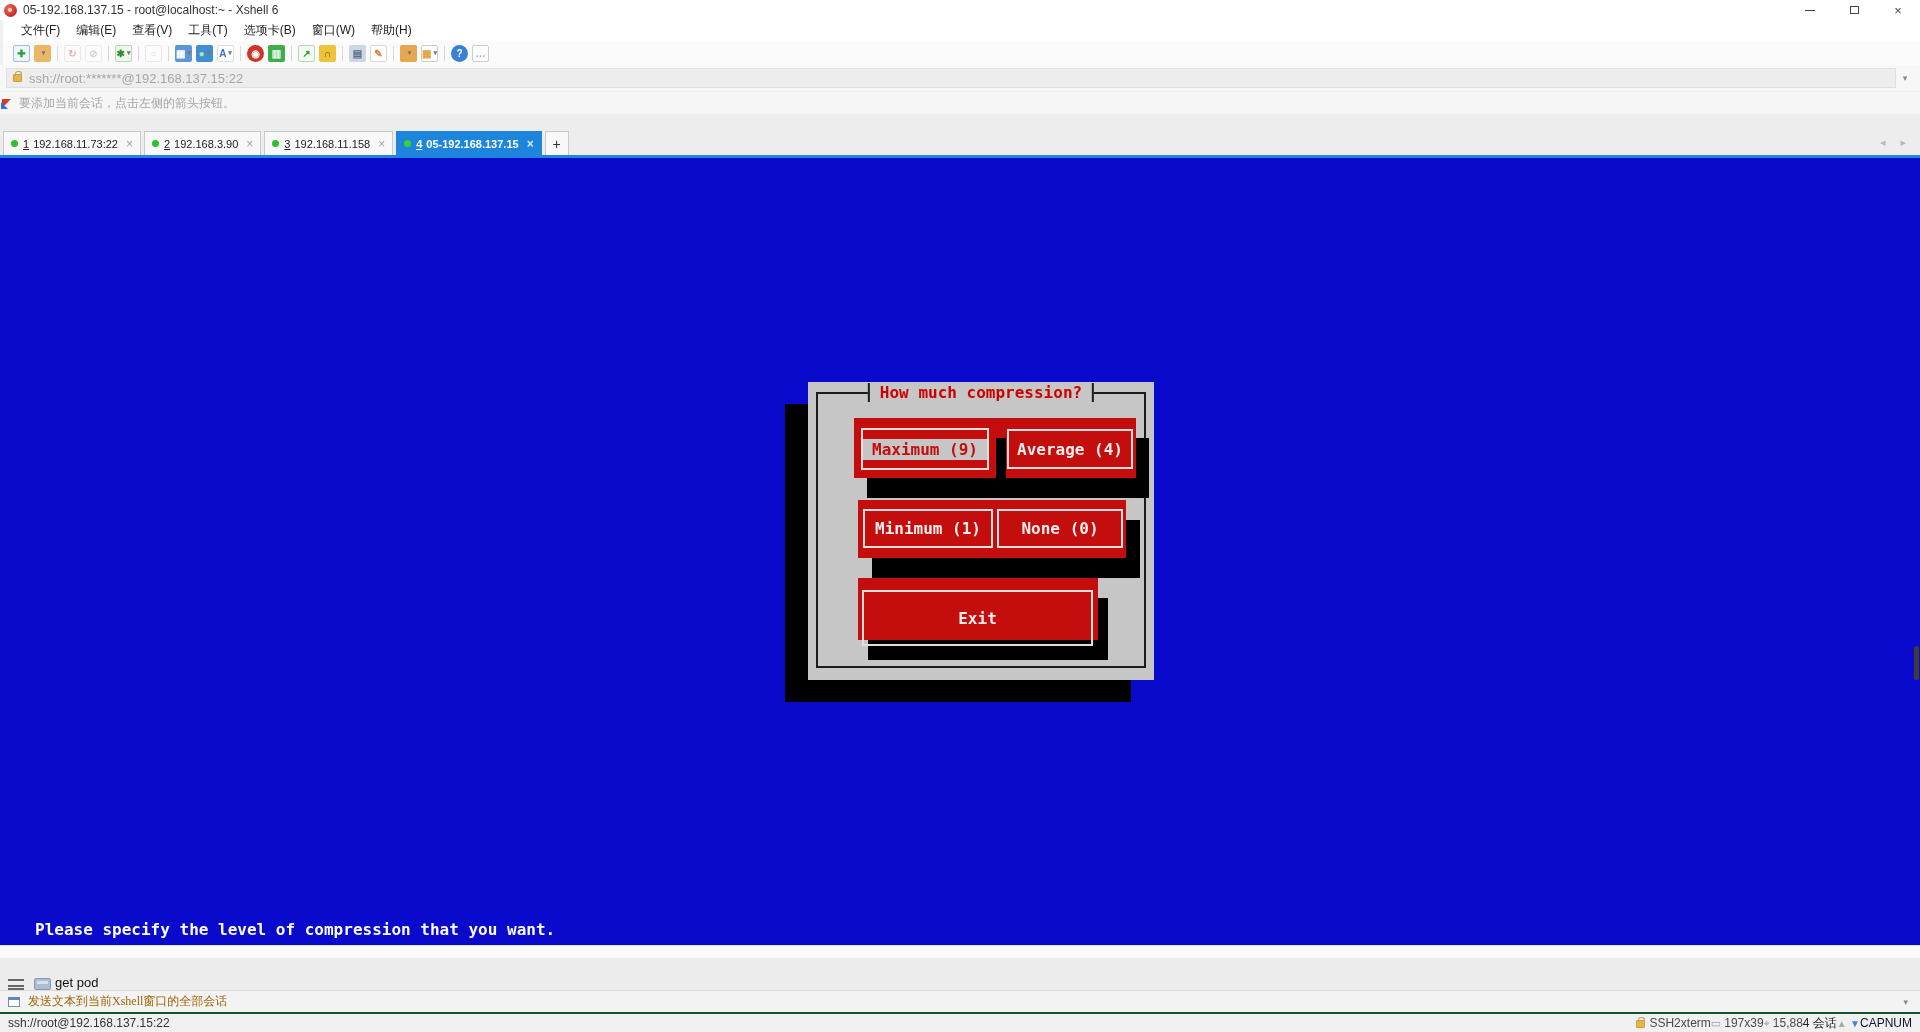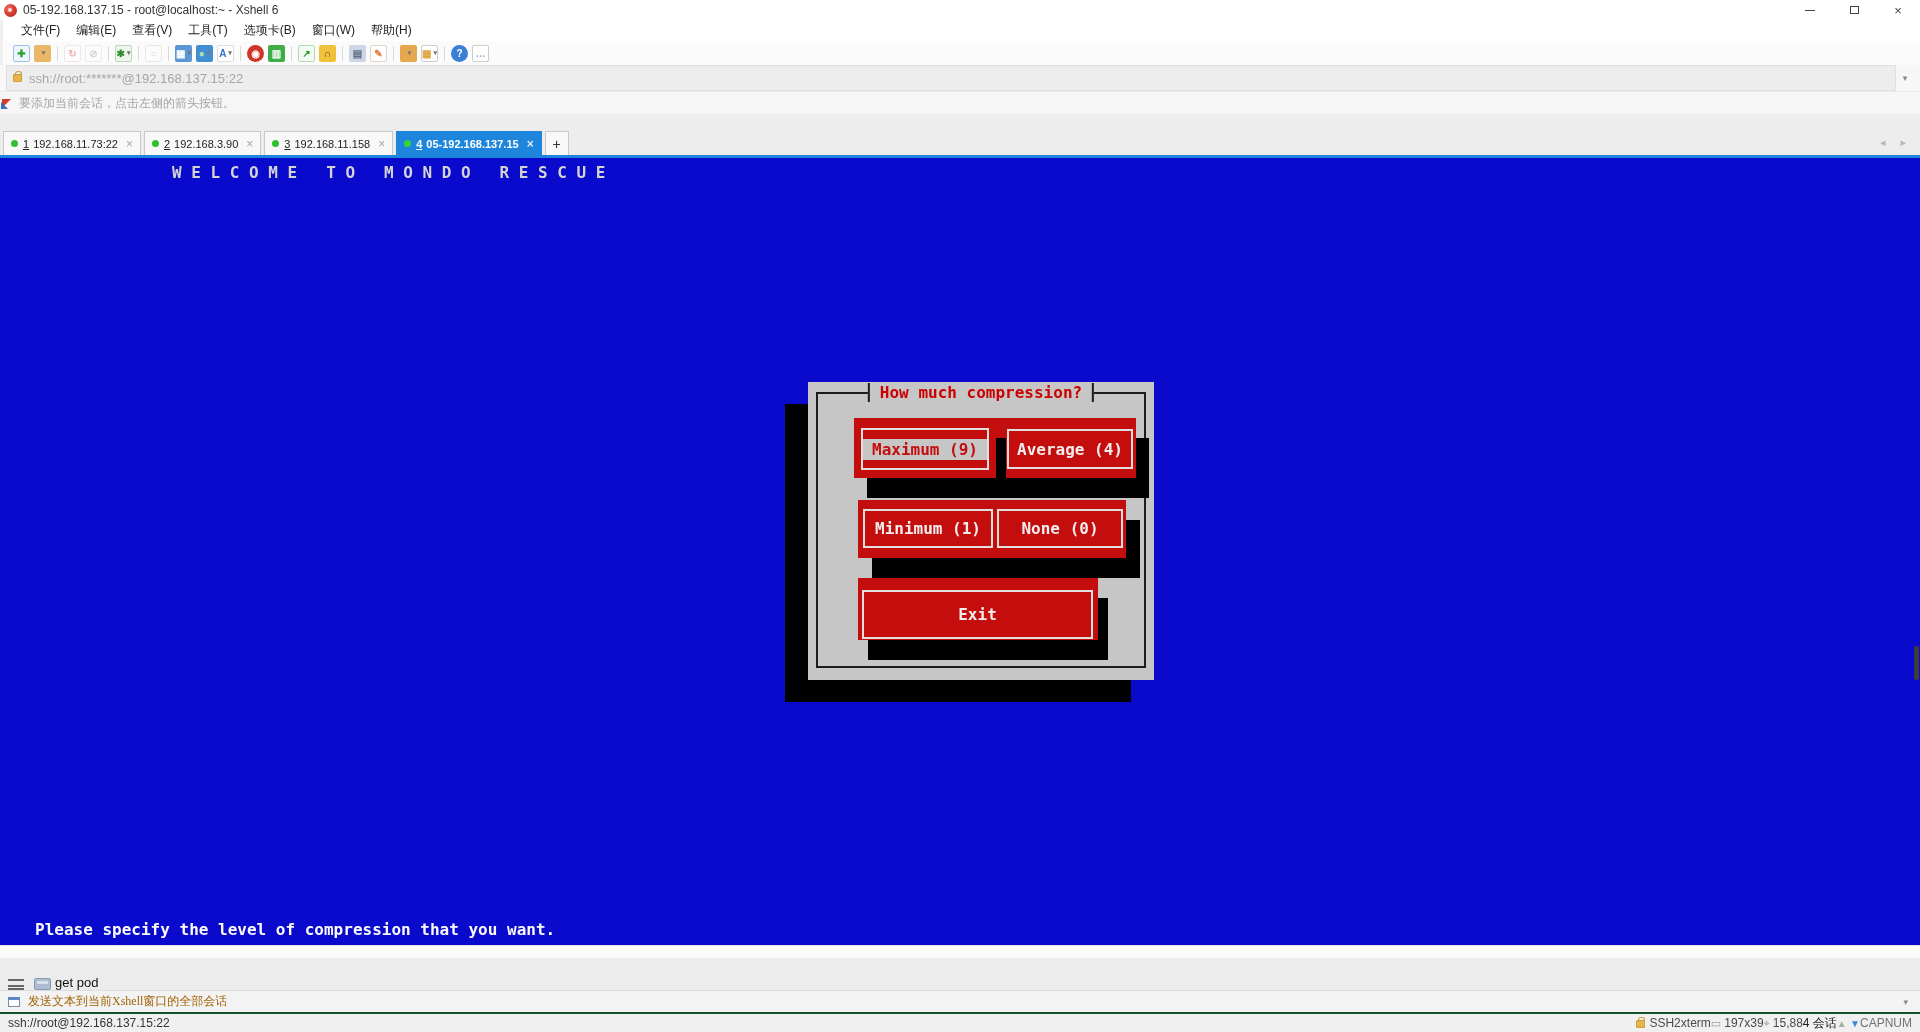--- a/index.html
+++ b/index.html
@@ -44,21 +44,21 @@
   .ti-12 { background:#f0c23c; color:#6e500e; }
   .ti-13 { background:#cdd6e4; color:#5a6b85; }
   .ti-14 { background:#fff; color:#e07b2f; border-color:#e0d5c8; }
   .ti-15 { background:#e7a74f; color:#fff; }
   .ti-16 { background:#fff; color:#e0a23c; border-color:#ccc; }
   .ti-17 { background:#3a7fd6; color:#fff; border-radius:50%; }
   .ti-18 { background:#fff; color:#8fb3d8; border-color:#ccc; }
 
   
   .addressbar { height:26px; background:#f7f7f7; display:flex; align-items:center; padding:0 6px; }
-  .addr-field { flex:1; height:26px; background:#ededed; border:1px solid #e0e0e0; display:flex; align-items:center; padding:0 6px; }
+  .addr-field { flex:1; height:20px; background:#ededed; border:1px solid #e0e0e0; display:flex; align-items:center; padding:0 6px; }
   .addr-lock { width:9px; height:8px; background:#e8b34b; border:1px solid #caa23a; border-radius:1px; position:relative; margin-right:7px; }
   .addr-lock::before { content:""; position:absolute; left:1px; top:-4px; width:5px; height:4px; border:1px solid #caa23a; border-bottom:none; border-radius:3px 3px 0 0; }
   .addr-text { font-size:13px; color:#a6a6a6; }
   .addr-dd { width:18px; text-align:center; color:#888; font-size:9px; }
 
   
   .noticebar { height:23px; background:#f6f6f6; border-top:1px solid #ebebeb; display:flex; align-items:center; padding-left:2px; }
   .flag-ico { width:0; height:0; border-left:9px solid #d23a2e; border-bottom:9px solid transparent; position:relative; margin-right:8px; }
   .flag-ico::after { content:""; position:absolute; left:-10px; top:3px; width:0; height:0; border-left:7px solid #3a6fd0; border-top:7px solid transparent; }
   .notice-text { font-size:12px; color:#a5a5a5; }
@@ -105,21 +105,21 @@
   .b-max  { left:53px;  top:46px;  width:128px; height:42px; }
   .b-avg  { left:199px; top:47px;  width:126px; height:40px; }
 
   .sh-row2 { left:64px;  top:138px; width:268px; height:58px; }
   .rb-row2 { left:50px;  top:118px; width:268px; height:58px; }
   .b-min  { left:55px;  top:127px; width:130px; height:39px; }
   .b-none { left:189px; top:127px; width:126px; height:39px;justify-content:center; }
 
   .sh-exit { left:60px;  top:216px; width:240px; height:62px; }
   .rb-exit { left:50px;  top:196px; width:240px; height:62px; }
-  .b-exit { left:54px;  top:208px; width:231px; height:49px; }
+  .b-exit { left:54px;  top:208px; width:231px; height:56px; }
 
   
   .panel-gap { height:13px; background:#fafafa; border-top:1px solid #e3e3e3; }
   .quickbar { height:32px; background:#ececec; display:flex; align-items:flex-end; padding-left:8px; }
   .hamburger { width:16px; height:11px; border-top:2px solid #666; border-bottom:2px solid #666; position:relative; margin-right:10px; }
   .hamburger::after { content:""; position:absolute; left:0; top:3.5px; width:16px; height:2px; background:#666; }
   .kb-ico { width:17px; height:12px; background:#aebcd2; border:1px solid #8a9ab5; border-radius:2px; margin-right:4px; position:relative; }
   .kb-ico::after { content:""; position:absolute; left:2px; top:2px; right:2px; height:3px; background:#d8e0ec; }
   .quick-label { font-size:13px; color:#111; }
 
@@ -128,21 +128,21 @@
   .compose-text { flex:1; font-size:12px; color:#a16207;font-family:Liberation Serif, serif; }
   .compose-dd { color:#888; font-size:9px; padding-right:4px; }
 
   .statusbar { height:20px; background:#f0f0f0; border-top:2px solid #14532d; display:flex; align-items:center;
                font-size:12px; color:#4a4a4a; padding:0 8px; }
   .status-left { flex:1; color:#333; }
   .status-right { display:flex; align-items:center; }
   .mini-lock { width:9px; height:8px; background:#e8b34b; border:1px solid #caa23a; border-radius:1px; position:relative; display:inline-block; margin-right:4px; vertical-align:middle;}
   .mini-lock::before { content:""; position:absolute; left:1px; top:-4px; width:5px; height:4px; border:1px solid #caa23a; border-bottom:none; border-radius:3px 3px 0 0; }
   .st-ico { color:#9aa4b2; font-size:11px; margin-right:3px; }
-  .st-dim { color:#737373; }
+  .st-dim { color:#0f172a; }
   .st-sess { color:#222; }
   .arrow-up { color:#9db29d; font-size:10px; }
   .arrow-dn { color:#3f86d6; font-size:10px; }
 </style>
 </head>
 <body>
 
 <div class="app">
 
   <div class="titlebar">
@@ -275,21 +275,20 @@
       <span class="t-num">4</span>
       <span class="t-label">05-192.168.137.15</span>
       <span class="t-close">×</span>
     </div>
     <div class="tab-add">+</div>
     <span class="tab-nav">◂ ▸</span>
   </div>
   <div class="tab-underline"></div>
 
   <div class="terminal">
-    <div class="welcome">W E L C O M E   T O   M O N D O   R E S C U E</div>
 
     <div class="dlg-shadow"></div>
     <div class="dlg">
       <div class="dlg-border"></div>
       <div class="dlg-title">How much compression?</div>
 
       <div class="btn-shadow sh-row1"></div>
       <div class="red-block rb-row1"></div>
       <div class="notch notch-row1"></div>
       <div class="nbtn focused b-max">

